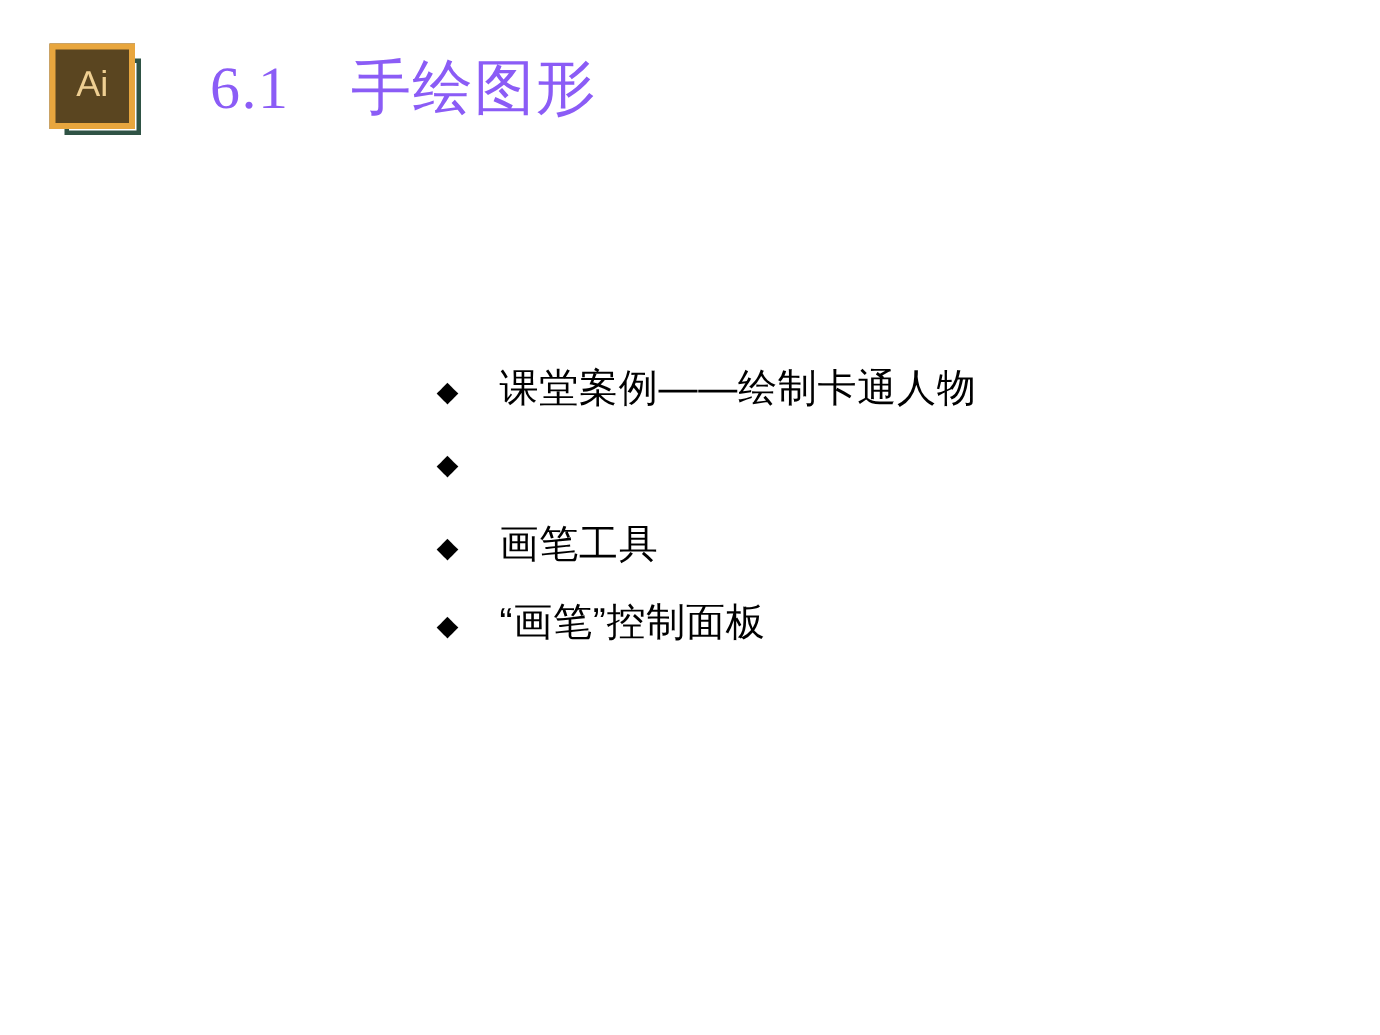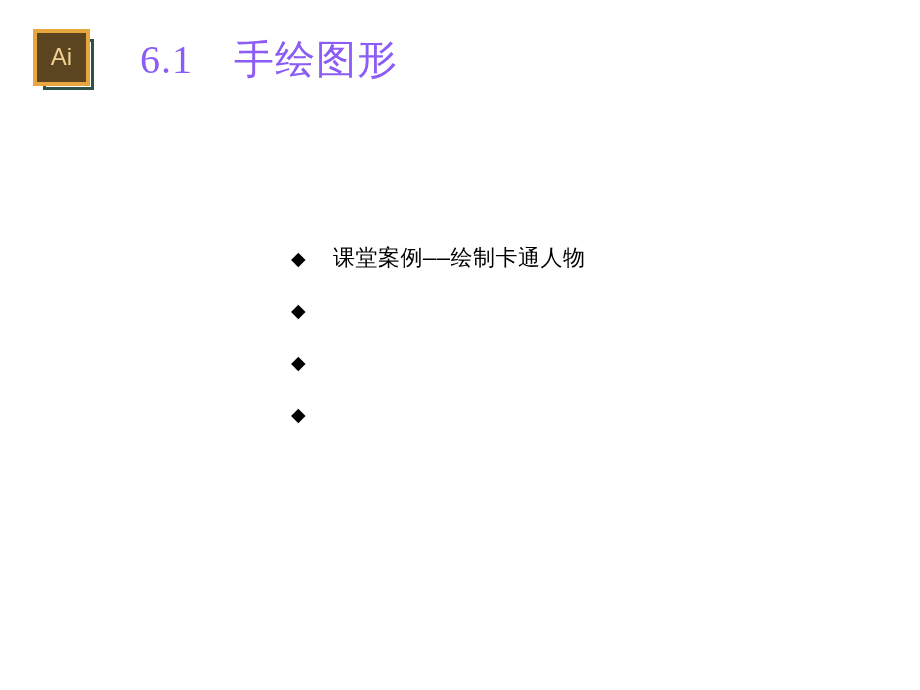--- a/index.html
+++ b/index.html
@@ -106,24 +106,24 @@
     flex: 0 0 auto;
     width: 42px;
     font-size: 19px;
     line-height: 30px;
     color: #000000;
     font-family: "DejaVu Sans", sans-serif;
     user-select: none;
   }
   .bullet-text {
     flex: 1 1 auto;
-    font-size: 22px;
+    font-size: 26px;
     line-height: 30px;
     color: #000000;
-    font-family: Liberation Mono, monospace;
+    font-family: Liberation Sans, sans-serif;
     white-space: pre;
     letter-spacing: 0.5px;
   }
 </style>
 </head>
 <body>
 
 <div id="slide">
 
   <div id="header">
@@ -145,21 +145,23 @@
       <span class="bullet-marker">◆</span>
       <span class="bullet-text">课堂案例——绘制卡通人物</span>
     </div>
 
     <div class="bullet-row">
       <span class="bullet-marker">◆</span>
     </div>
 
     <div class="bullet-row">
       <span class="bullet-marker">◆</span>
+      <span class="bullet-text">画笔工具</span>
     </div>
 
     <div class="bullet-row">
       <span class="bullet-marker">◆</span>
+      <span class="bullet-text">“画笔”控制面板</span>
     </div>
 
   </div>
 
 </div>
 
 </body></html>

